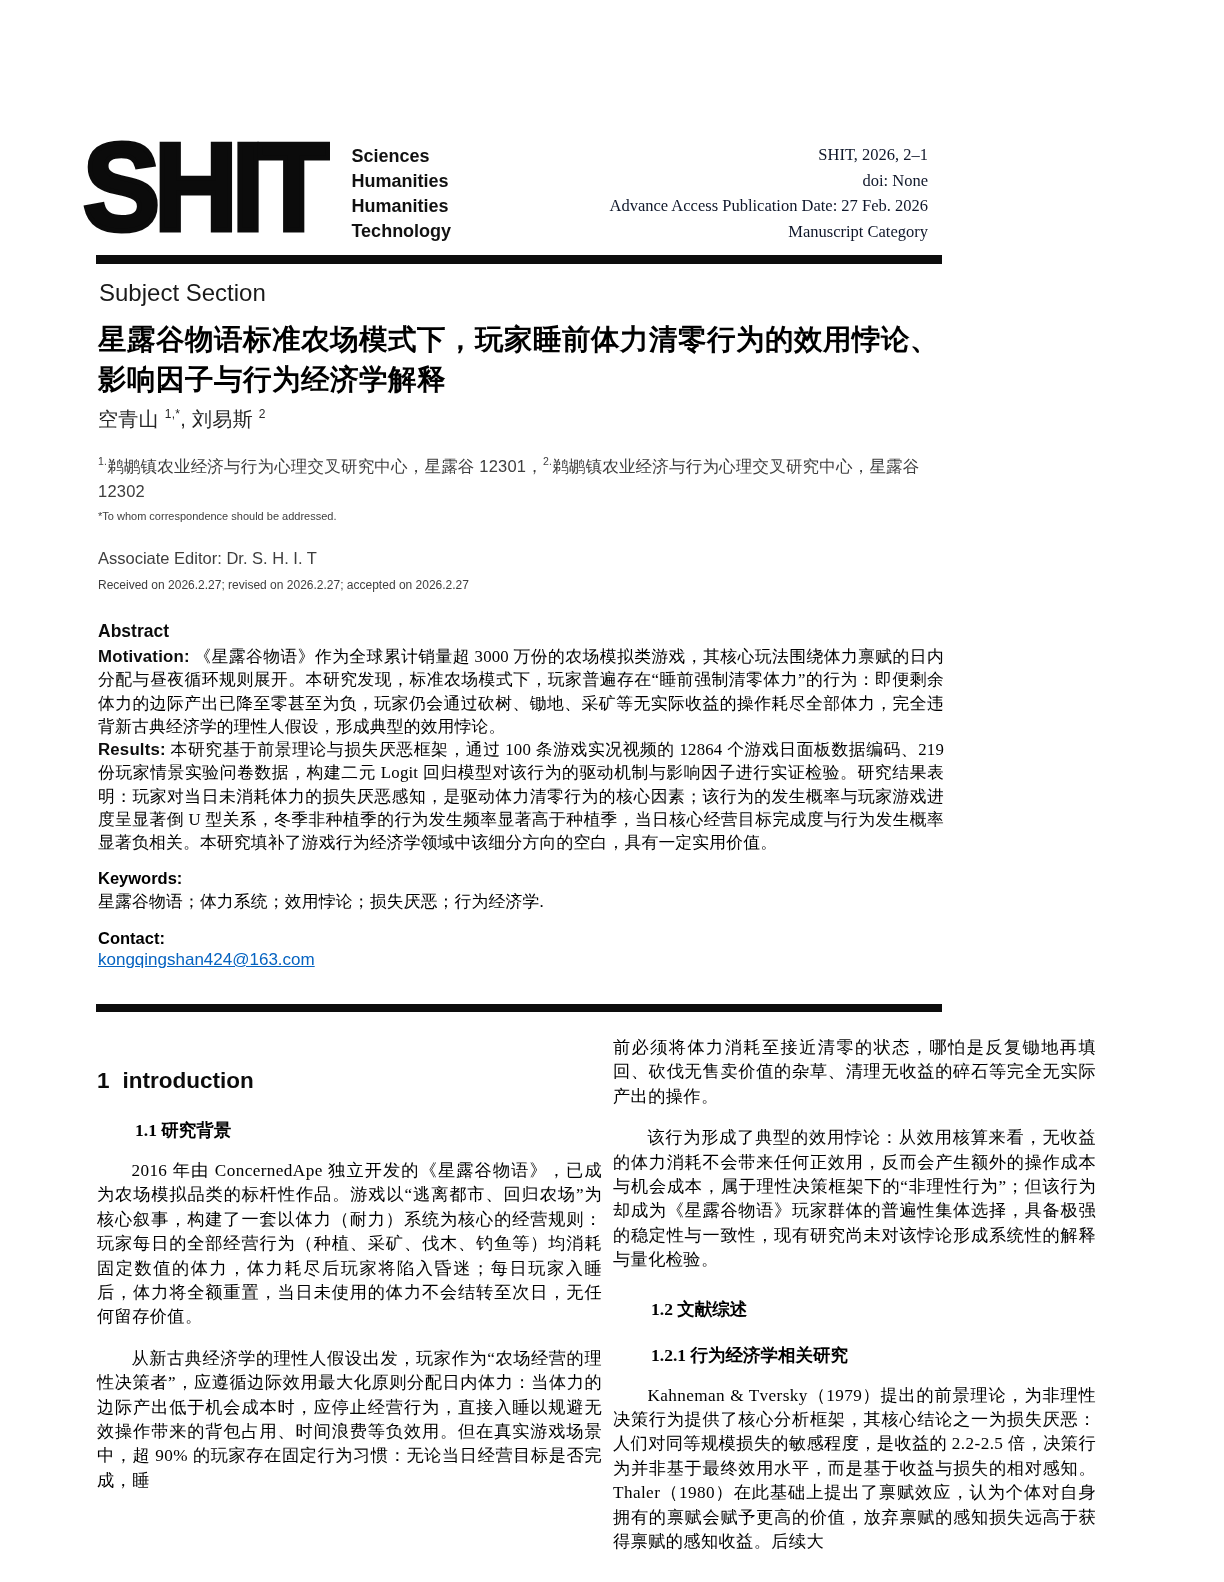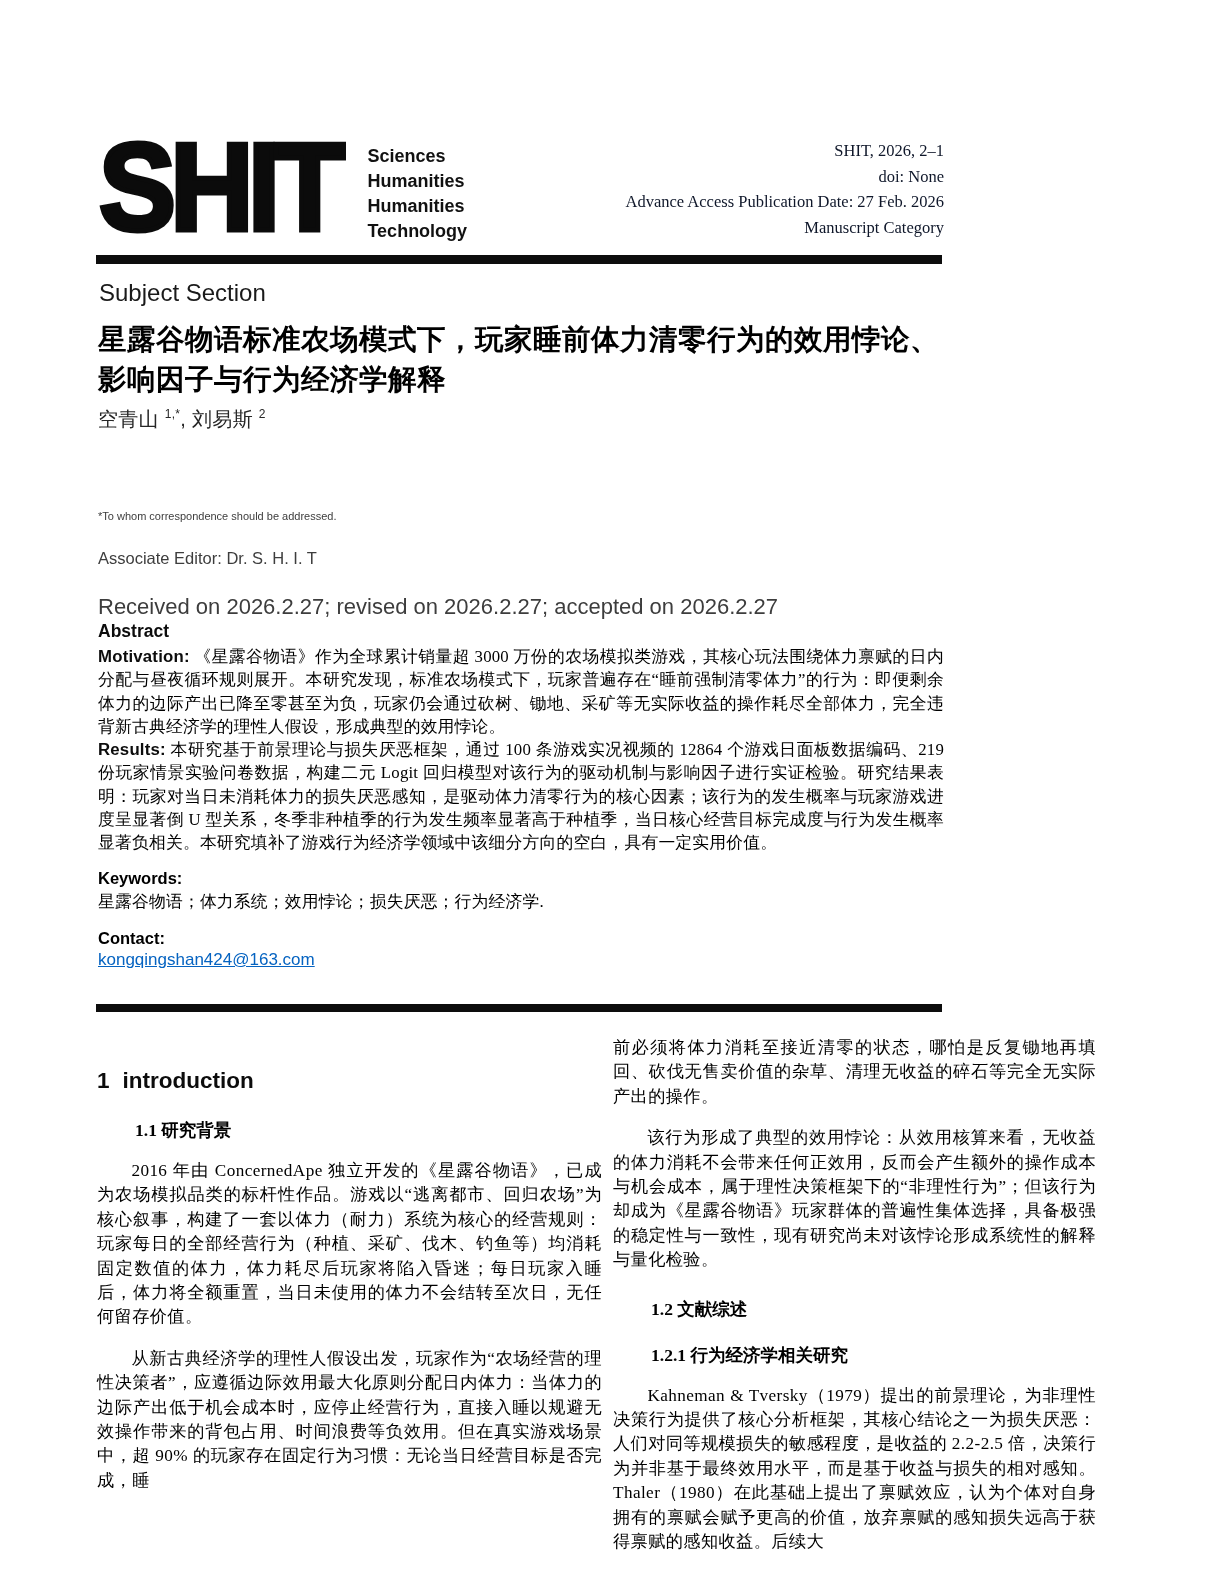--- a/index.html
+++ b/index.html
@@ -6,21 +6,21 @@
   .page{
     position:relative;
     width:1224px;height:1582px;
     background:#ffffff;
     margin:0 auto;
     font-family:"Liberation Serif","DejaVu Serif",serif;
     color:#000;
     overflow:hidden;
   }
   
-  .masthead{position:absolute;left:99px;top:134px;width:845px;display:flex;align-items:flex-start;}
+  .masthead{position:absolute;left:83px;top:134px;width:845px;display:flex;align-items:flex-end;}
   .logo{
     font-family:"Liberation Sans","DejaVu Sans",sans-serif;
     font-weight:900;
     font-size:124px;line-height:.92;
     letter-spacing:-6px;
     -webkit-text-stroke:5px #0b0b0b;
     color:#0b0b0b;
     transform:scaleX(.93);transform-origin:left top;
     margin-top:-4px;
   }
@@ -58,21 +58,21 @@
     font-family:"Liberation Sans","DejaVu Sans",sans-serif;
     color:#3d3d3d;
   }
   .affiliations{
     position:absolute;left:98px;top:449px;width:848px;
     font-size:16.5px;line-height:25px;letter-spacing:.2px;
   }
   .affiliations sup{font-size:10.5px;}
   .correspondence{position:absolute;left:98px;top:510px;font-size:11px;text-align:right;}
   .editor-line{position:absolute;left:98px;top:549px;font-size:16.5px;}
-  .history-line{position:absolute;left:98px;top:594px;font-size:22px;}
+  .history-line{position:absolute;left:98px;top:578px;font-size:12px;}
   
   .abstract{position:absolute;left:98px;top:621px;width:846px;}
   .abstract-heading{
     font-family:"Liberation Sans","DejaVu Sans",sans-serif;
     font-weight:700;font-size:17.5px;color:#0c0c0c;margin:0 0 3px 0;
   }
   .abs-par{
     margin:0;font-size:16.8px;line-height:23.3px;
     text-align:justify;letter-spacing:.2px;
   }
@@ -133,20 +133,21 @@
   </header>
 
   <div class="rule rule1"></div>
 
   <div class="subject-section">Subject Section</div>
 
   <h1 class="title">星露谷物语标准农场模式下，玩家睡前体力清零行为的效用悖论、影响因子与行为经济学解释</h1>
 
   <div class="authors"><span>空青山</span> <sup>1,*</sup><span>, </span><span>刘易斯</span> <sup>2</sup></div>
 
+  <div class="affiliations meta-sans"><sup>1.</sup><span>鹈鹕镇农业经济与行为心理交叉研究中心，星露谷 12301，</span><sup>2.</sup><span>鹈鹕镇农业经济与行为心理交叉研究中心，星露谷 12302</span></div>
 
   <div class="correspondence meta-sans">*To whom correspondence should be addressed.</div>
   <div class="editor-line meta-sans">Associate Editor: Dr. S. H. I. T</div>
   <div class="history-line meta-sans">Received on 2026.2.27; revised on 2026.2.27; accepted on 2026.2.27</div>
 
   <section class="abstract">
     <h2 class="abstract-heading">Abstract</h2>
     <p class="abs-par"><span class="abs-label">Motivation:</span><span> 《星露谷物语》作为全球累计销量超 3000 万份的农场模拟类游戏，其核心玩法围绕体力禀赋的日内分配与昼夜循环规则展开。本研究发现，标准农场模式下，玩家普遍存在“睡前强制清零体力”的行为：即便剩余体力的边际产出已降至零甚至为负，玩家仍会通过砍树、锄地、采矿等无实际收益的操作耗尽全部体力，完全违背新古典经济学的理性人假设，形成典型的效用悖论。</span></p>
     <p class="abs-par"><span class="abs-label">Results:</span><span> 本研究基于前景理论与损失厌恶框架，通过 100 条游戏实况视频的 12864 个游戏日面板数据编码、219 份玩家情景实验问卷数据，构建二元 Logit 回归模型对该行为的驱动机制与影响因子进行实证检验。研究结果表明：玩家对当日未消耗体力的损失厌恶感知，是驱动体力清零行为的核心因素；该行为的发生概率与玩家游戏进度呈显著倒 U 型关系，冬季非种植季的行为发生频率显著高于种植季，当日核心经营目标完成度与行为发生概率显著负相关。本研究填补了游戏行为经济学领域中该细分方向的空白，具有一定实用价值。</span></p>
   </section>

